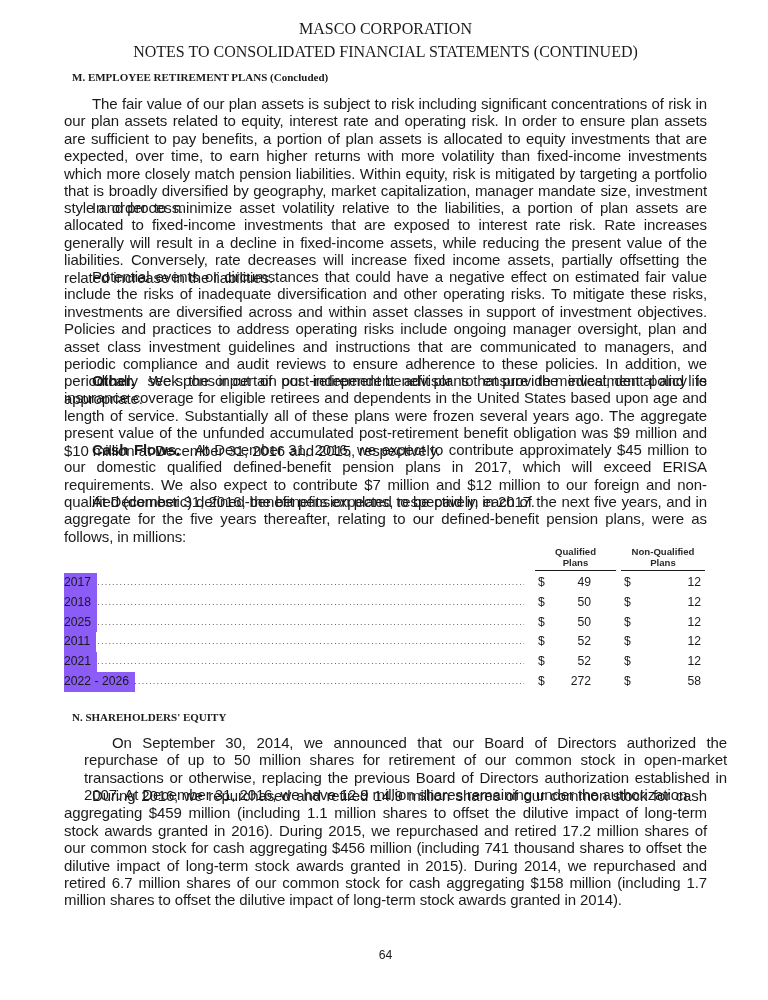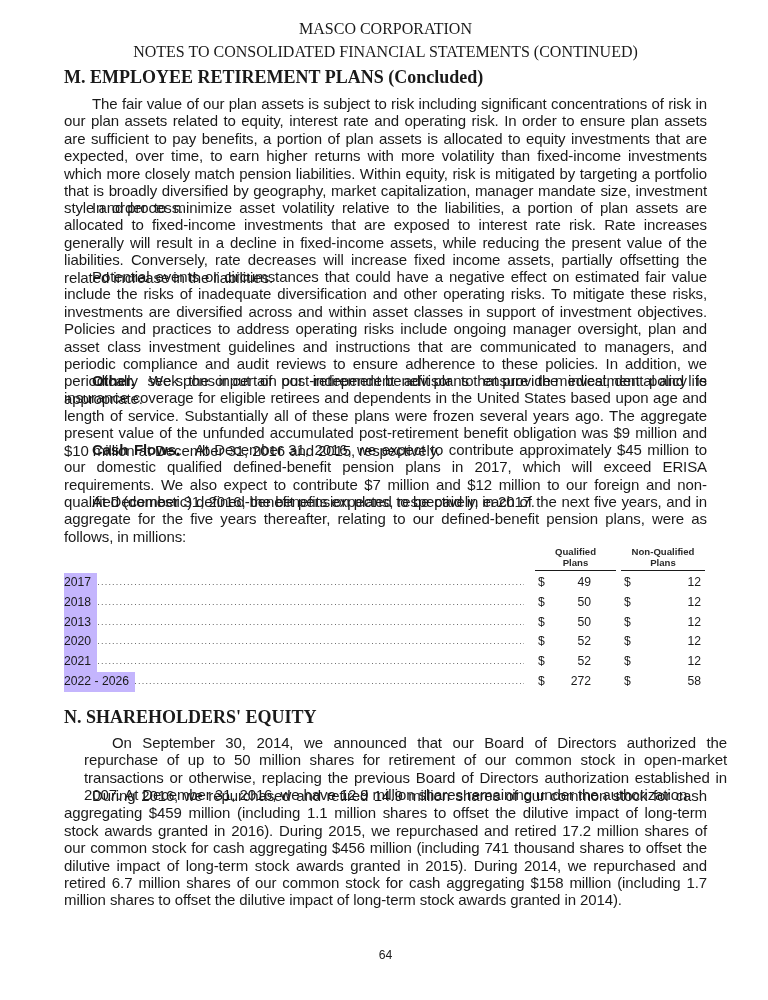--- a/index.html
+++ b/index.html
@@ -23,25 +23,25 @@
       font-size: 16px;
       text-align: center;
       margin: 0;
       line-height: 16px;
     }
     .hdr.company { position: absolute; top: 21px; left: 0; width: 643px; }
     .hdr.notes { position: absolute; top: 44px; left: 0; width: 643px; }
     .section-title {
       font-family: "Liberation Serif", serif;
       font-weight: bold;
-      font-size: 18px;
+      font-size: 11px;
       margin: 0;
       line-height: 16px;
       position: absolute;
-      left: 0;
+      left: 8px;
     }
     .para {
       position: absolute;
       left: 0;
       width: 643px;
       font-size: 15px;
       line-height: 17.4px;
       text-align: justify;
       text-indent: 28px;
       margin: 0;
@@ -90,21 +90,21 @@
       color: #555;
       font-size: 9px;
       letter-spacing: 1.2px;
     }
     .row .dots::before {
       content: "....................................................................................................................................................................................................................................................";
     }
     .row .label-wrap {
       position: absolute;
       left: 0; top: 0;
-      background: #c4b5fd;
+      background: #8b5cf6;
       padding-right: 6px;
       z-index: 2;
     }
     .row .cur {
       position: absolute;
       top: 0;
     }
     .row .cur.q { left: 474px; }
     .row .cur.nq { left: 560px; }
     .row .val {
@@ -183,29 +183,29 @@
     <div class="row">
       <span class="dots"></span>
       <span class="label-wrap">2018</span>
       <span class="cur q">$</span>
       <span class="val q">50</span>
       <span class="cur nq">$</span>
       <span class="val nq">12</span>
     </div>
     <div class="row">
       <span class="dots"></span>
-      <span class="label-wrap">2013</span>
+      <span class="label-wrap">2025</span>
       <span class="cur q">$</span>
       <span class="val q">50</span>
       <span class="cur nq">$</span>
       <span class="val nq">12</span>
     </div>
     <div class="row">
       <span class="dots"></span>
-      <span class="label-wrap">2020</span>
+      <span class="label-wrap">2011</span>
       <span class="cur q">$</span>
       <span class="val q">52</span>
       <span class="cur nq">$</span>
       <span class="val nq">12</span>
     </div>
     <div class="row">
       <span class="dots"></span>
       <span class="label-wrap">2021</span>
       <span class="cur q">$</span>
       <span class="val q">52</span>

